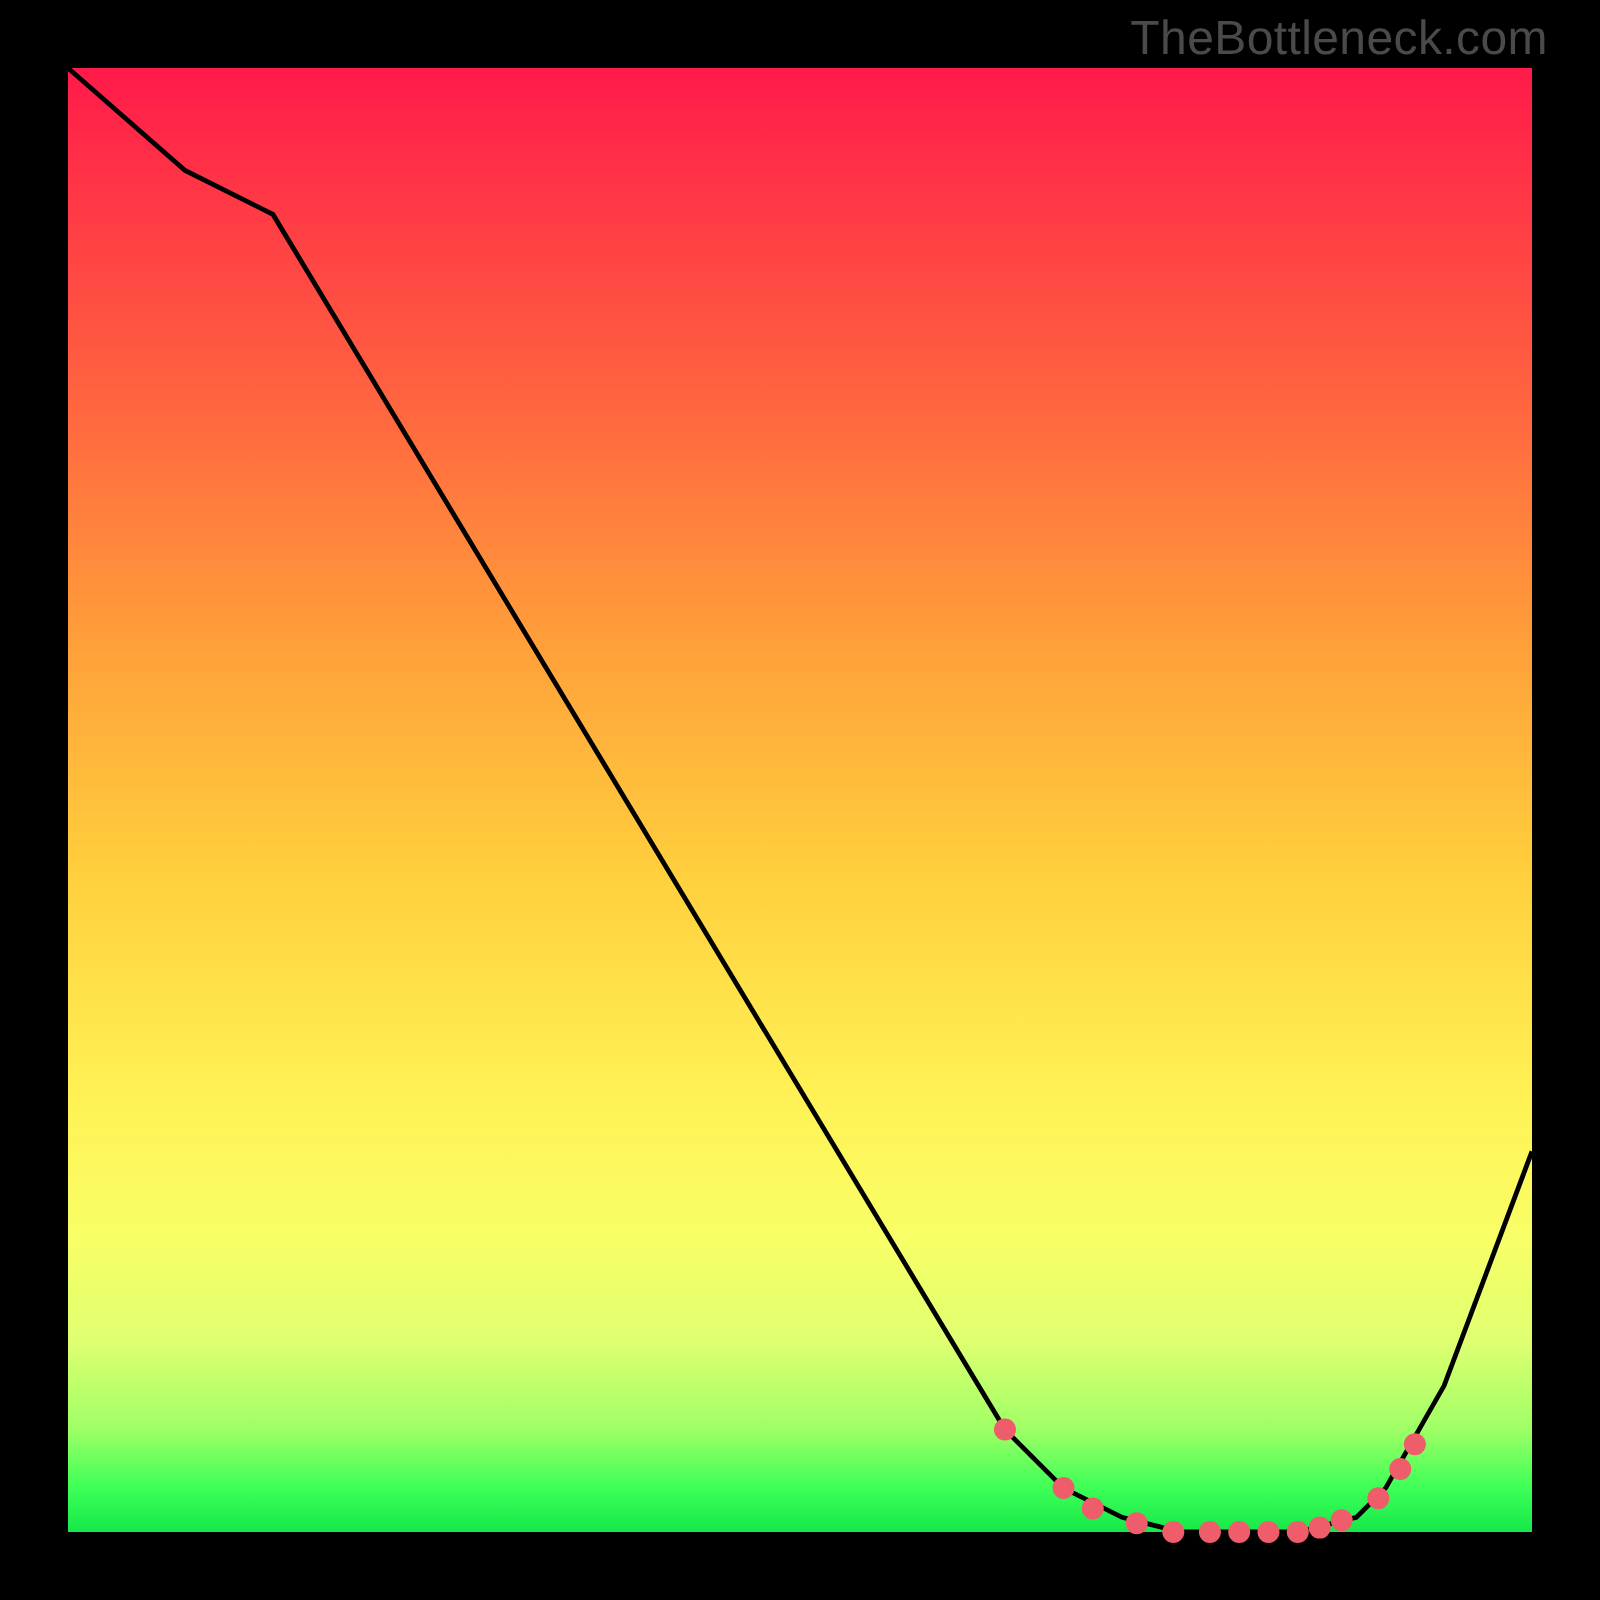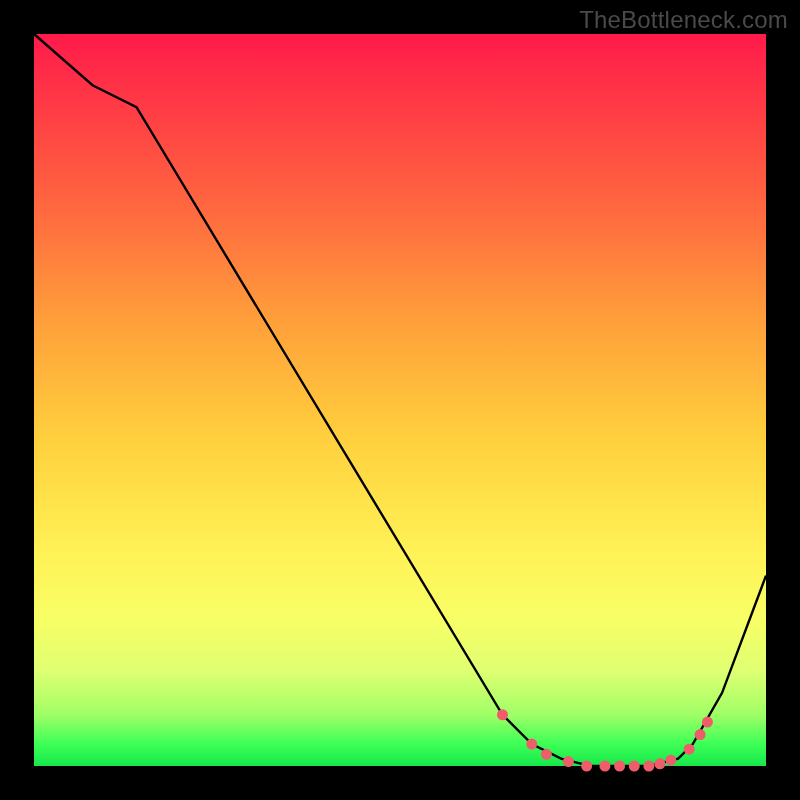--- a/index.html
+++ b/index.html
@@ -44,21 +44,21 @@
     position: absolute;
     left: 0;
     top: 0;
     width: 732px;
     height: 732px;
     overflow: visible;
   }
   .watermark {
     position: absolute;
     top: 6px;
-    right: 12px;
+    right: 26px;
     color: #4a4a4a;
     font-size: 24px;
     font-weight: 400;
     letter-spacing: 0.2px;
   }
 </style>
 </head>
 <body>
 
 <div class="frame">

